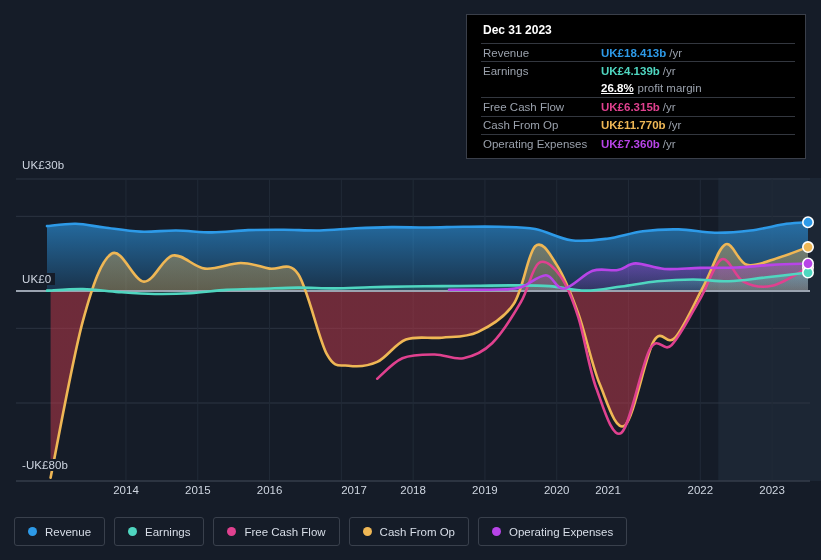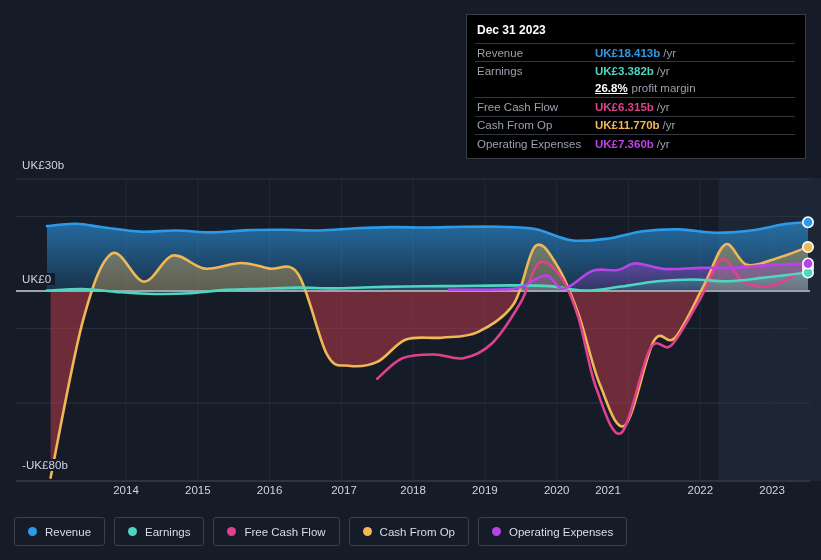--- a/index.html
+++ b/index.html
@@ -43,21 +43,21 @@
   }
 
   
   .tooltip{
     position:absolute;
     left:466px;top:14px;
     width:340px;
     background:#000;
     border:1px solid #3a3f4a;
     box-sizing:border-box;
-    padding:7px 10px 6px 8px;
+    padding:7px 10px 6px 14px;
     z-index:30;
     font-size:11.5px;
   }
   .tt-title{
     color:#ffffff;
     font-weight:bold;
     font-size:12px;
     padding:1px 0 6px 2px;
   }
   .tt-row{
@@ -196,40 +196,40 @@
   </div>
 
   <div class="ylabel top">UK£30b</div>
   <div class="ylabel zero">UK£0</div>
   <div class="ylabel bot">-UK£80b</div>
 
   <div class="xaxis" id="xaxis">
       <div class="xlabel" style="left: 126px;">2014</div>
       <div class="xlabel" style="left: 197.8px;">2015</div>
       <div class="xlabel" style="left: 269.6px;">2016</div>
-      <div class="xlabel" style="left: 344px; text-align: center;">2017</div>
+      <div class="xlabel" style="left: 354px; text-align: center;">2017</div>
       <div class="xlabel" style="left: 413.1px;">2018</div>
       <div class="xlabel" style="left: 484.9px;">2019</div>
       <div class="xlabel" style="left: 556.7px;">2020</div>
       <div class="xlabel" style="left: 608px;">2021</div>
       <div class="xlabel" style="left: 700.3px;">2022</div>
       <div class="xlabel" style="left: 772.1px;">2023</div>
     </div>
 
   <div class="tooltip">
     <div class="tt-title">Dec 31 2023</div>
     <div id="tt-rows">
         <div class="tt-row">
           <div class="tt-key">Revenue</div>
           <div class="tt-val" style="color: rgb(45, 154, 232);">UK£18.413b</div>
           <span class="tt-unit">/yr</span>
         </div>
         <div class="tt-row">
           <div class="tt-key">Earnings</div>
-          <div class="tt-val" style="color: rgb(79, 214, 192);">UK£3.382b</div>
+          <div class="tt-val" style="color: rgb(79, 214, 192);">UK£4.139b</div>
           <span class="tt-unit">/yr</span>
         </div>
         <div class="tt-row noline">
           <div class="tt-key"></div>
           <div class="tt-val" style="color: rgb(255, 255, 255); text-decoration: underline;">26.8%</div>
           <span class="tt-sub">profit margin</span>
         </div>
         <div class="tt-row">
           <div class="tt-key">Free Cash Flow</div>
           <div class="tt-val" style="color: rgb(224, 65, 143);">UK£6.315b</div>

